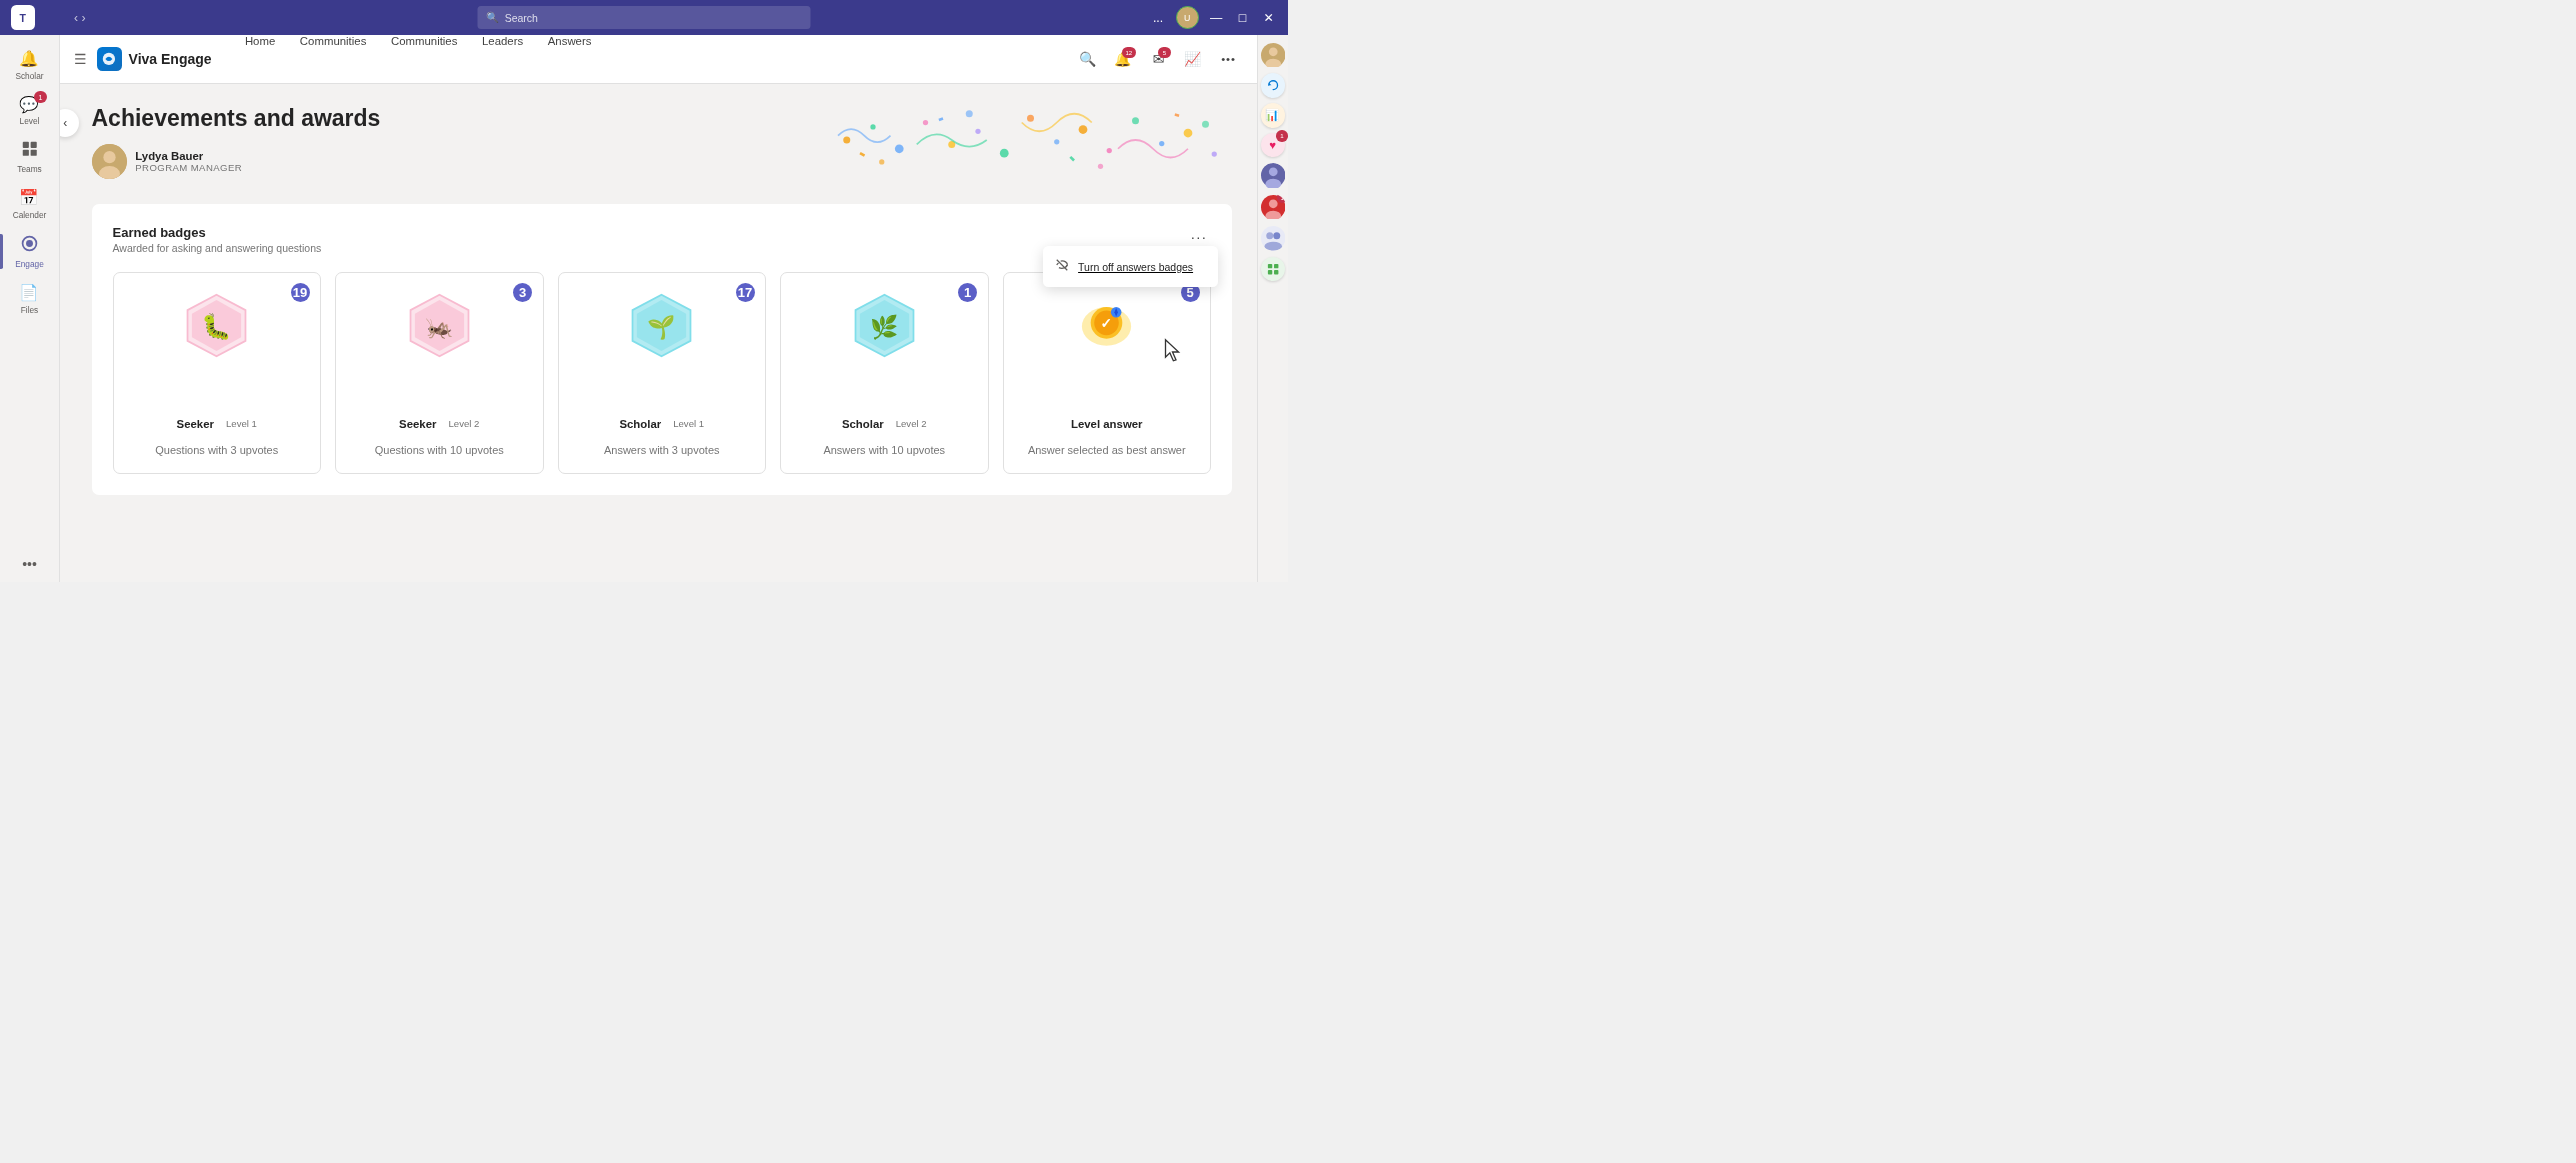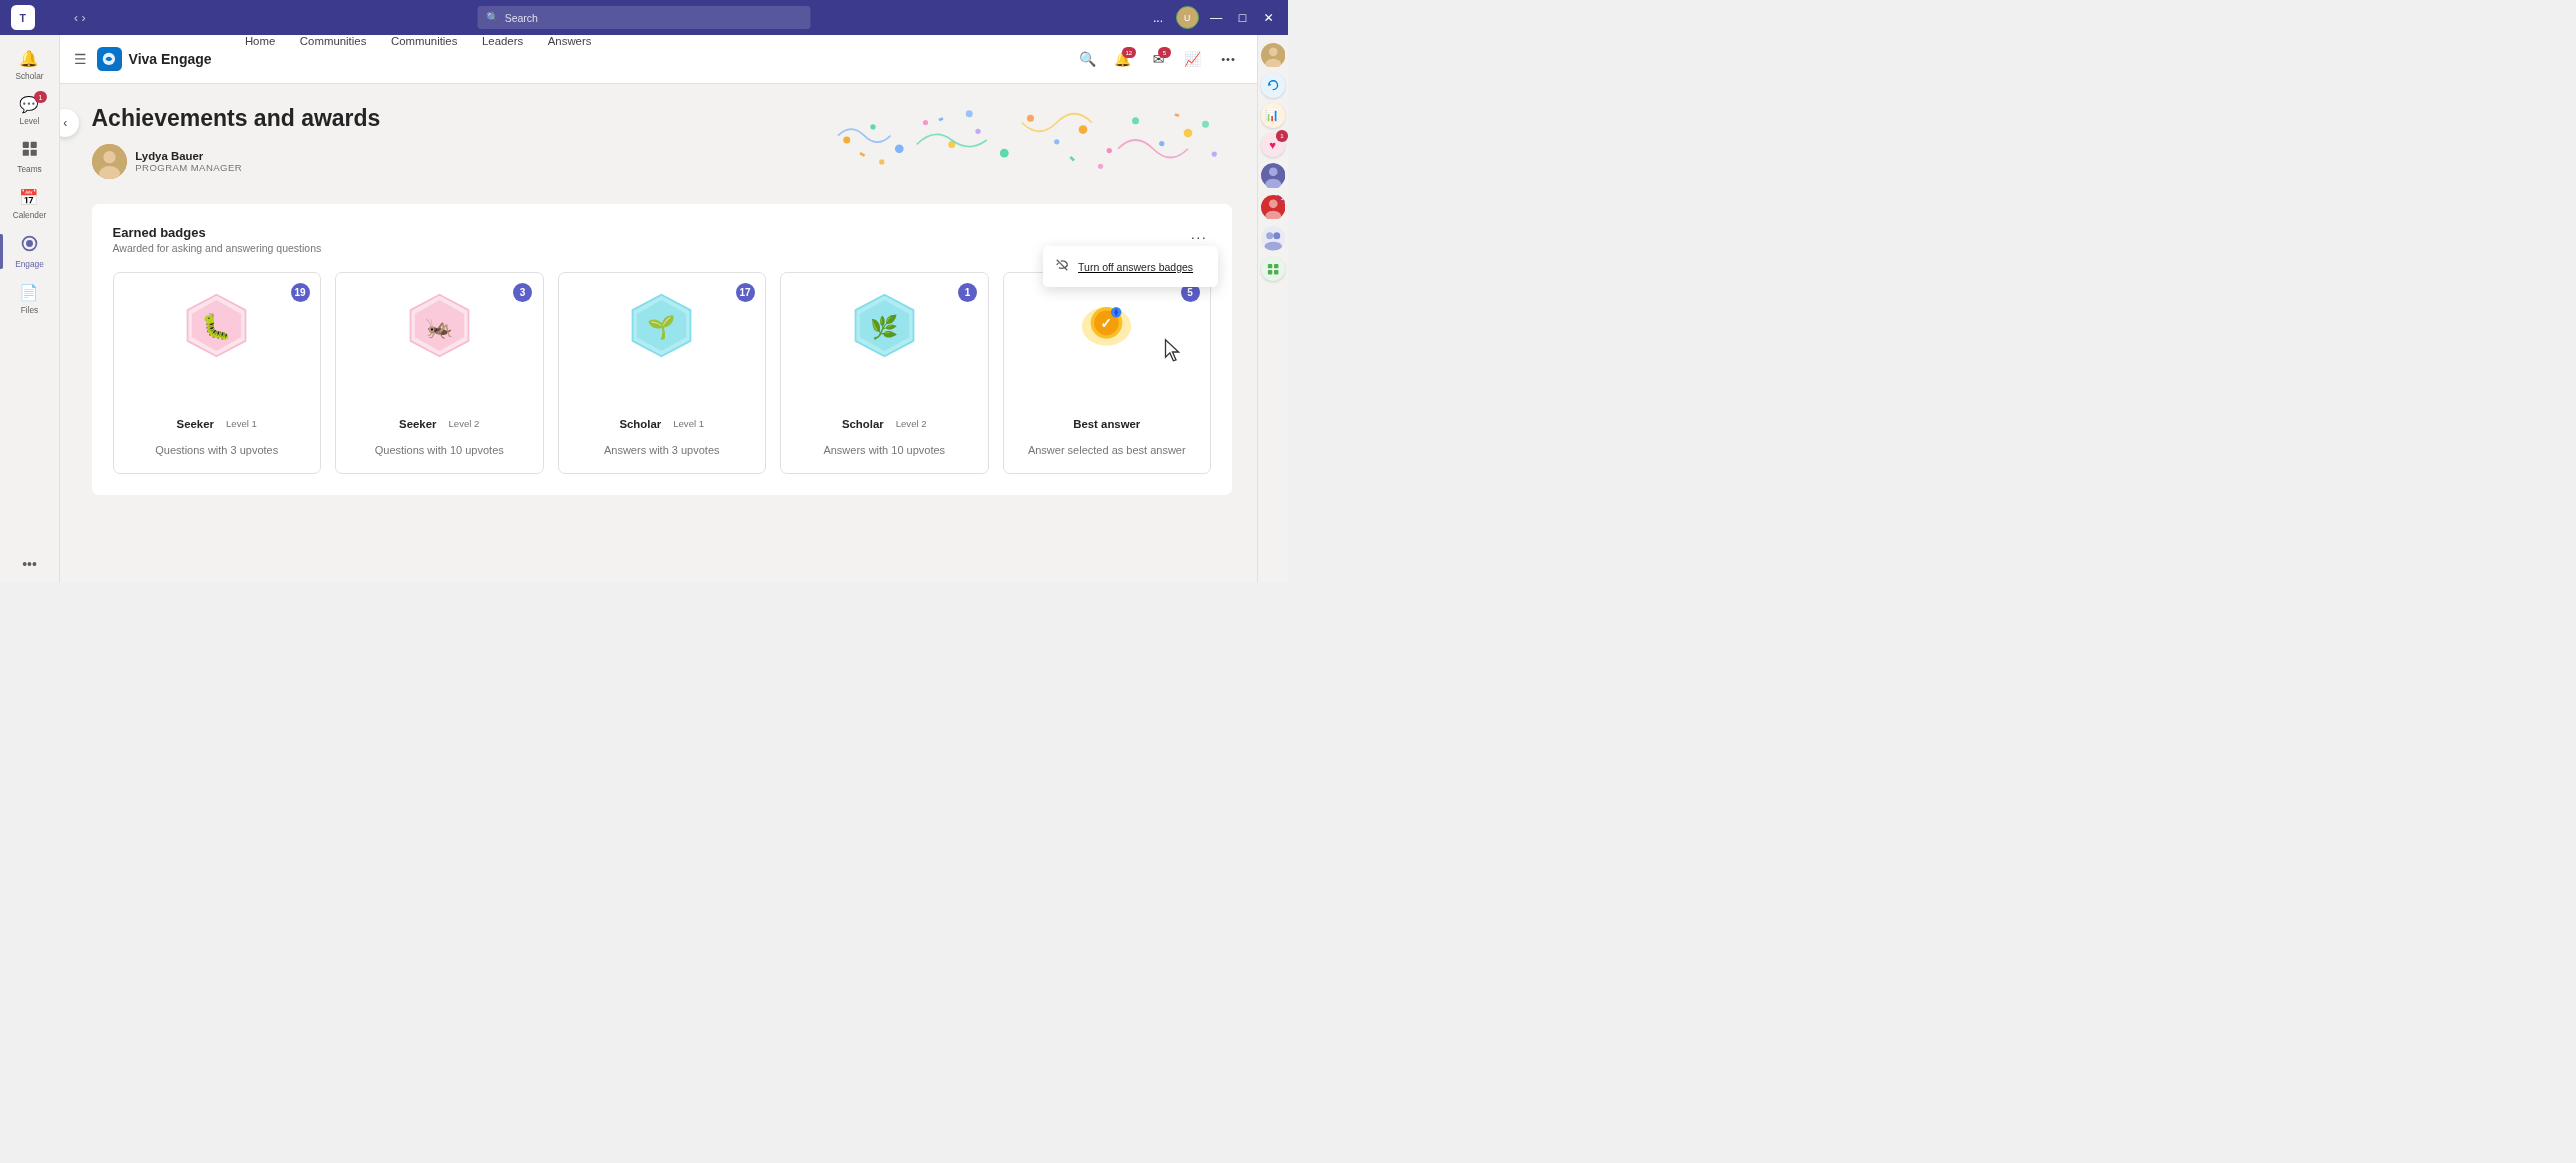--- a/index.html
+++ b/index.html
@@ -280,21 +280,21 @@
       display: flex; flex-direction: column; align-items: center;
       position: relative;
       min-width: 0;
     }
     .badge-count {
       position: absolute;
       top: 10.5px; right: 10.5px;
       background: #5b5fc7;
       color: white; border-radius: 50%;
       width: 19px; height: 19px;
-      font-size: 10px; font-weight: 600;
+      font-size: 13px; font-weight: 600;
       display: flex; align-items: center; justify-content: center;
     }
     .badge-image {
       width: 70px; height: 70px;
       margin-bottom: 10.5px;
       display: flex; align-items: center; justify-content: center;
     }
     .badge-name {
       font-size: 11.4px; font-weight: 600; color: #242424;
       display: flex; align-items: center; gap: 12px; margin-top: 47px;
@@ -578,21 +578,21 @@
               <svg width="65" height="65" viewBox="0 0 74 74">
                 <ellipse cx="37" cy="38" rx="28" ry="22" fill="#fde68a" opacity="0.7"></ellipse>
                 <circle cx="37" cy="34" r="18" fill="#fbbf24"></circle>
                 <circle cx="37" cy="34" r="14" fill="#f59e0b"></circle>
                 <text x="37" y="40" font-size="16" text-anchor="middle" fill="white" font-weight="bold">✓</text>
                 <circle cx="48" cy="22" r="6" fill="#3b82f6"></circle>
                 <polygon points="48,17 50,22 48,27 46,22" fill="#1d4ed8"></polygon>
               </svg>
             </div>
             <div class="badge-name">
-              <span>Best answer</span>
+              <span>Level answer</span>
             </div>
             <div class="badge-desc">Answer selected as best answer</div>
           </div>
 
         </div>
       </div>
 
       <div class="cursor-overlay">
         <svg width="24.5" height="28" viewBox="0 0 28 32" fill="none">
           <path d="M4 2 L4 22 L9 17 L13 26 L16 25 L12 16 L19 16 Z" fill="white" stroke="#333" stroke-width="1.5"></path>

